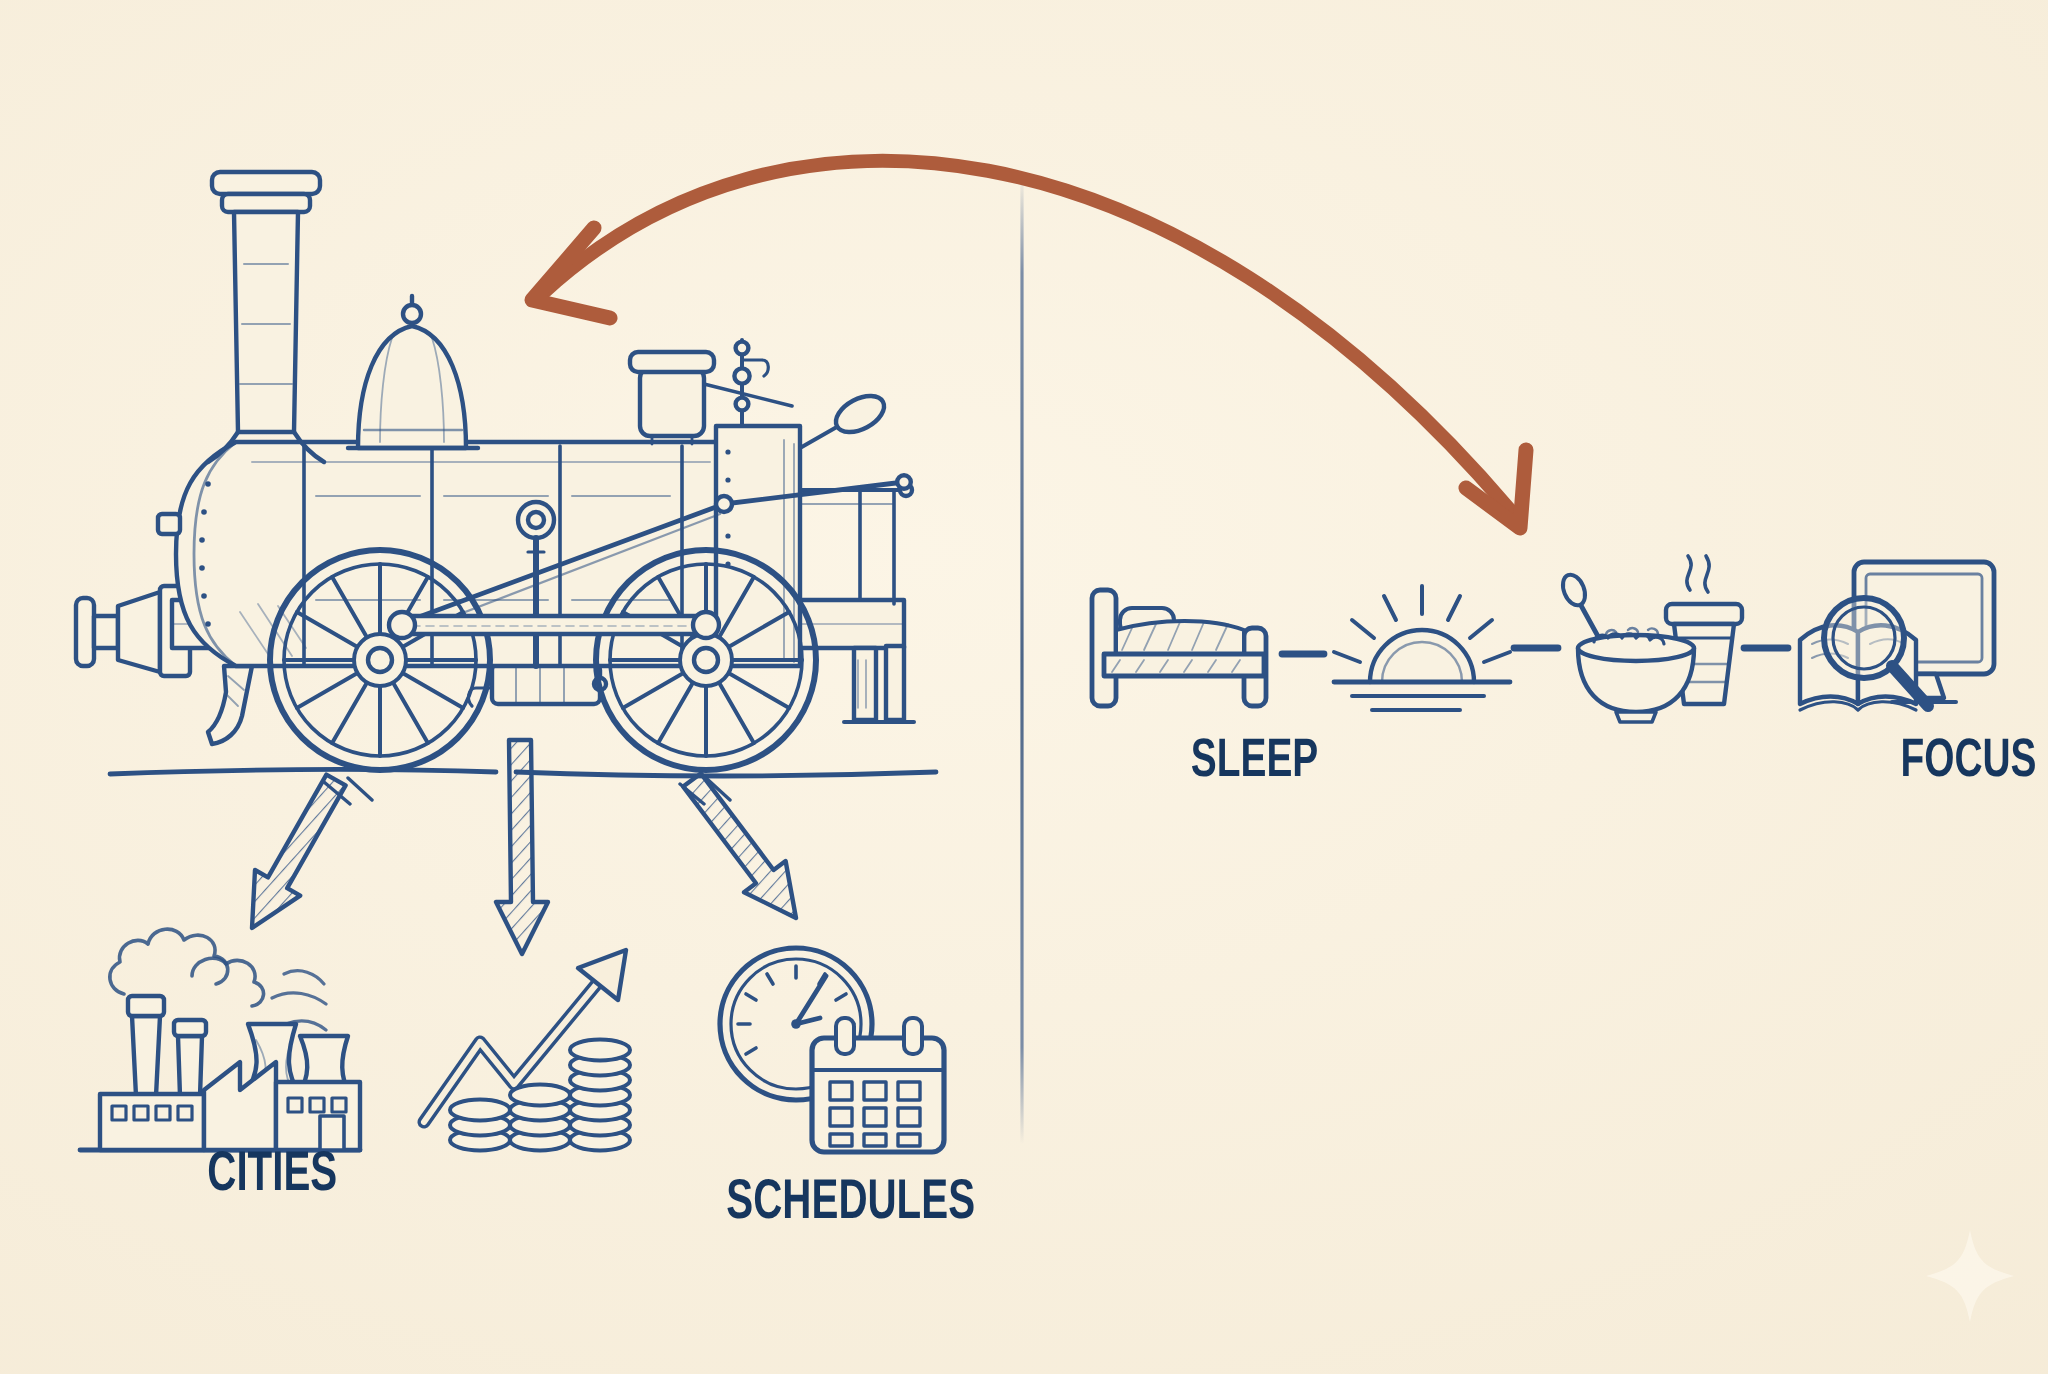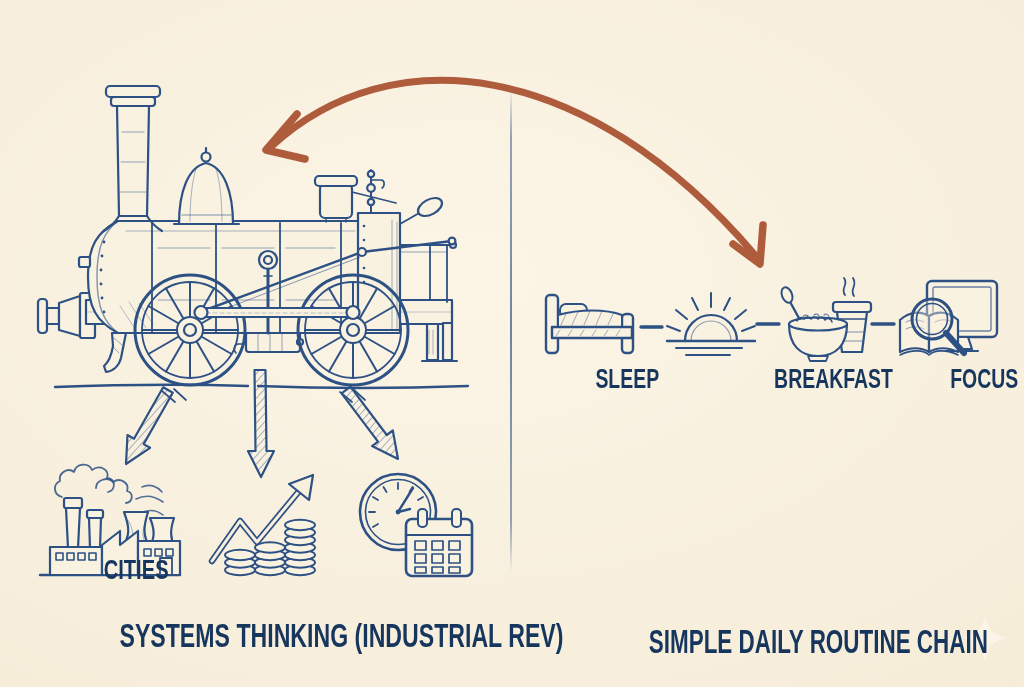--- a/index.html
+++ b/index.html
@@ -358,21 +358,19 @@
   </g>
 
   <g stroke="#2d5184" stroke-width="3.4" stroke-linecap="round">
     <line x1="641" y1="327" x2="662" y2="327"></line>
     <line x1="757" y1="324" x2="779" y2="324"></line>
     <line x1="872" y1="324" x2="894" y2="324"></line>
   </g>
 </svg>
 
   <div class="lbl step" style="left:512px;top:366px;width:160px"><span class="cx">SLEEP</span></div>
-  <div class="lbl step" style="left:751px;top:366px;width:160px"><span class="cx">BREAKFAST</span></div>
   <div class="lbl step" style="left:871px;top:366px;width:160px"><span class="cx">FOCUS</span></div>
 
-  <div class="lbl sub" style="left:21px;top:556px;width:160px"><span class="cx">CITIES</span></div>
-
-  <div class="lbl cap" style="left:15px;top:618px;width:500px"><span class="cx">SYSTEMS THINKING (INDUSTRIAL REV)</span></div>
-  <div class="lbl cap" style="left:569px;top:625px;width:400px;font-size:33px"><span class="cx">SIMPLE DAILY ROUTINE CHAIN</span></div>
+  <div class="lbl sub" style="left:21px;top:572px;width:160px"><span class="cx">CITIES</span></div>
+  <div class="lbl sub" style="left:339px;top:586px;width:160px"><span class="cx">SCHEDULES</span></div>
+
 
 </div>
 
 </body></html>

